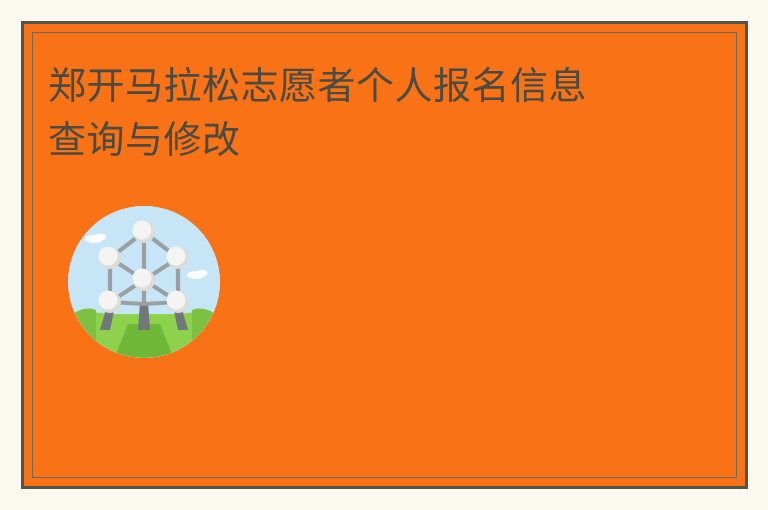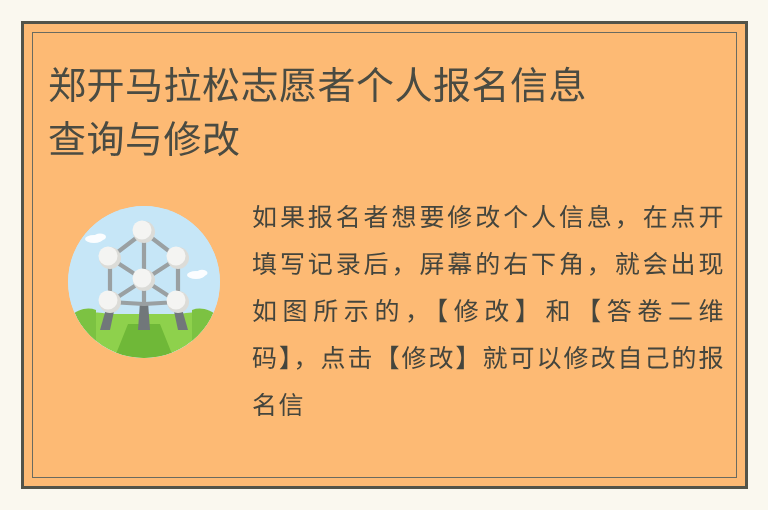--- a/index.html
+++ b/index.html
@@ -25,21 +25,21 @@
   }
 
   .frame-outer {
     position: absolute;
     left: 21px;
     top: 21px;
     width: 727px;
     height: 468px;
     border: 3px solid #53544a;
     box-sizing: border-box;
-    background: #fdba74;
+    background: #f97316;
   }
 
   .frame-inner {
     position: absolute;
     left: 8px;
     top: 8px;
     right: 8px;
     bottom: 8px;
     border: 1px solid #6a6b60;
     box-sizing: border-box;
@@ -183,18 +183,17 @@
                 <circle cx="74" cy="72" r="9.5" fill="#f4f4f2"></circle>
                 <circle cx="42" cy="96" r="11" fill="#dcdcd8"></circle>
                 <circle cx="40" cy="94" r="9.5" fill="#f4f4f2"></circle>
                 <circle cx="110" cy="96" r="11" fill="#dcdcd8"></circle>
                 <circle cx="108" cy="94" r="9.5" fill="#f4f4f2"></circle>
               </g>
             </g>
           </svg>
         </div>
 
-        <p class="body-text">如果报名者想要修改个人信息，在点开填写记录后，屏幕的右下角，就会出现如图所示的，【修改】和【答卷二维码】，点击【修改】就可以修改自己的报名信</p>
 
       </div>
     </div>
   </div>
 </div>
 
 </body></html>

